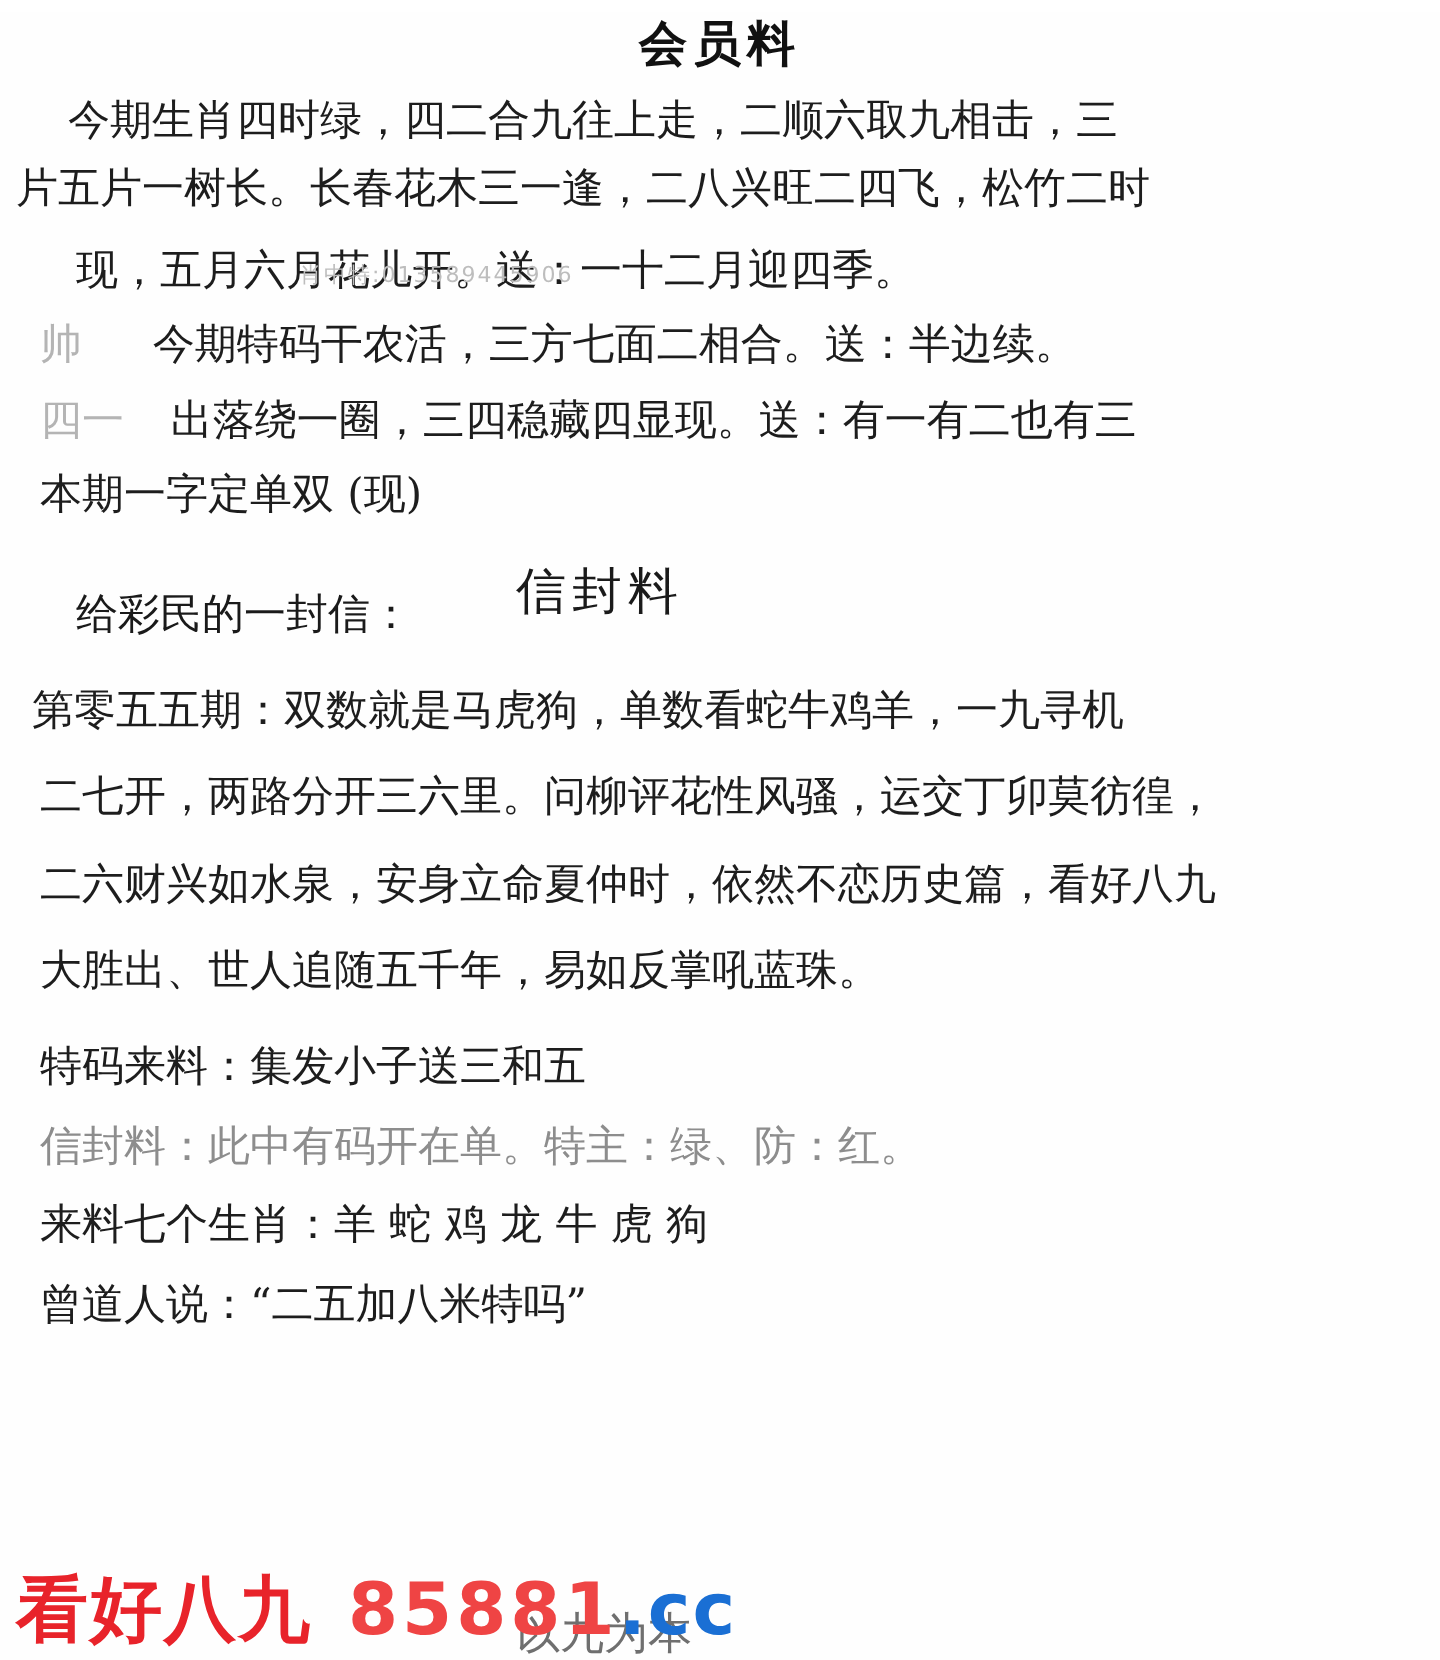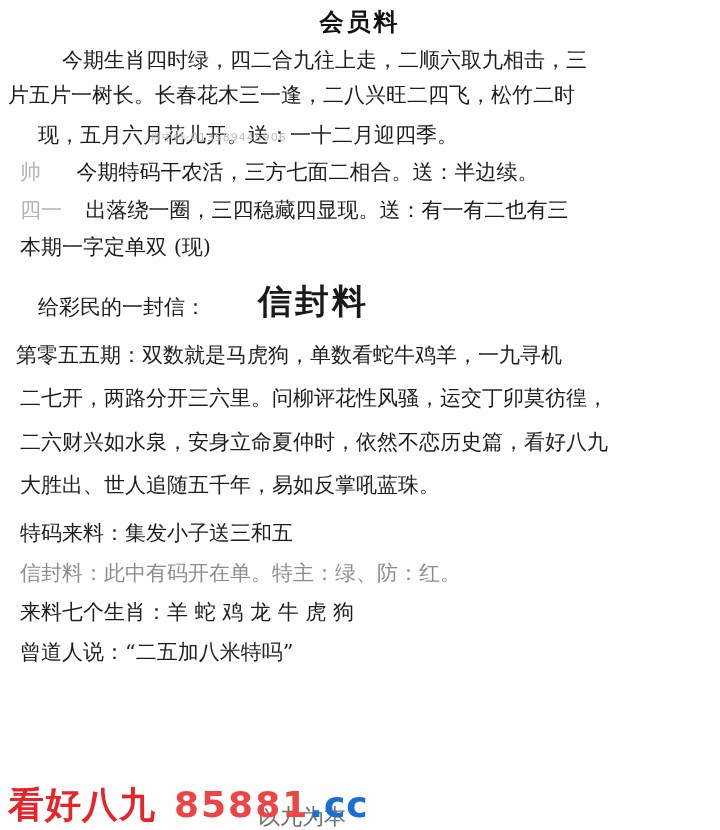--- a/index.html
+++ b/index.html
@@ -38,21 +38,21 @@
   }
 
   
   .line {
     font-size: 21px;
     line-height: 1.45;
     white-space: nowrap;
     color: #1d1d1d;
     font-family: "DejaVu Serif", serif;
   }
-  .indent-1 { padding-left: 62px; }
+  .indent-1 { padding-left: 34px; }
   .indent-2 { padding-left: 8px; font-family: Liberation Mono, monospace; }
   .indent-3 { padding-left: 38px; }
   .indent-4 { padding-left: 16px; }
   .indent-5 { padding-left: 20px; }
 
   .section-a {
     margin-top: 6px;
   }
   .section-a .line { margin: 7px 0; }
 
@@ -85,22 +85,22 @@
     left: 22px;
     top: 14px;
     font-size: 21px;
     white-space: nowrap;
     margin-left: 16px;
   }
   .letter-heading {
     position: absolute;
     left: 258px;
     top: 0;
-    font-size: 34px;
-    font-weight: bold;
+    font-size: 25px;
+    font-weight: normal;
     letter-spacing: 3px;
     font-family: "DejaVu Sans", sans-serif;
   }
 
   .section-b { margin-top: 12px; }
   .section-b .line { margin: 13px 0; }
 
   .section-c { margin-top: 18px; }
   .section-c .line { margin: 9px 0; }
 

